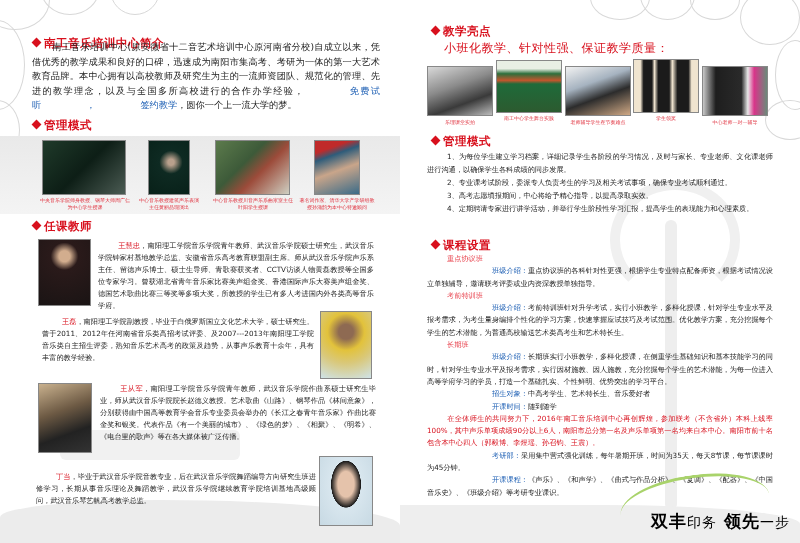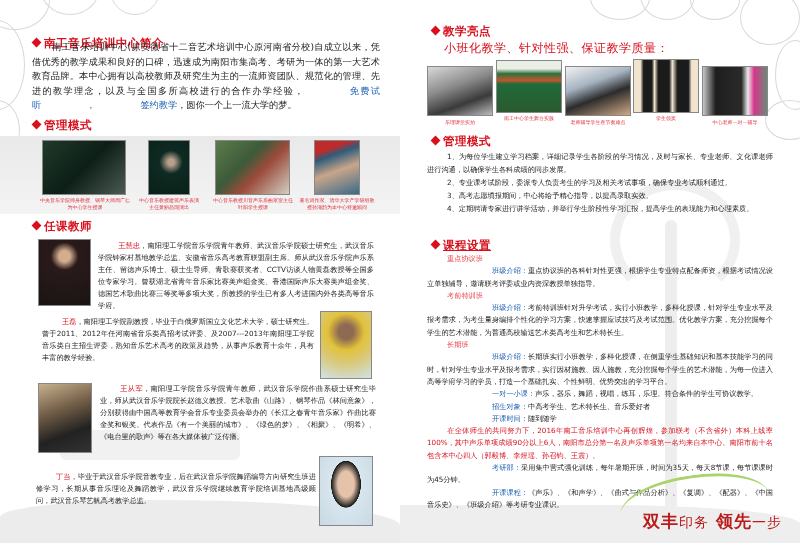--- a/index.html
+++ b/index.html
@@ -16,21 +16,21 @@
   .para { position: absolute; font-size: 8.4px; line-height: 13.4px; color: #222; text-align: justify; }
   .para.intro { font-size: 9.2px; line-height: 14.6px; }
   .indent { display: inline-block; width: 20px; }
   .blue { color: #1d5fb4; margin-left: 45px; }
   .red { color: #d8101d; }
   .photo { position: absolute; border: 1px solid #888; overflow: hidden; }
   .cap { position: absolute; font-size: 5px; line-height: 6.5px; color: #e0303d; text-align: center; }
   .gallery-band { position: absolute; left: 0; width: 400px; height: 78px; background: linear-gradient(#e9e9e9, #f4f4f4); }
   .small-para { font-size: 7.2px; line-height: 12px; }
   .subhead { color: #e8434e; font-size: 7.2px; }
-  .watermark { position: absolute; right: 18px; bottom: 10px; font-size: 17px; font-weight: bold; color: #b91c1c; white-space: nowrap; letter-spacing: 1px; }
+  .watermark { position: absolute; right: 10px; bottom: 10px; font-size: 17px; font-weight: bold; color: #000000; white-space: nowrap; letter-spacing: 1px; }
   .watermark .thin { font-weight: normal; font-size: 14px; }
   .wm-arc { position: absolute; right: 30px; bottom: 8px; width: 150px; height: 60px; border-top: 3px solid #a9d36b; border-radius: 50%; transform: rotate(-8deg); }
 </style>
 </head>
 <body>
 
 <div class="page left">
 
   <div class="deco" style="left:0;top:0;width:400px;height:20px;">
     <div class="swirl" style="left:-20px;top:-30px;width:70px;height:60px;"></div>
@@ -122,31 +122,30 @@
   <div class="sec-title" style="left:32px;top:134px;">
     <span class="dia"></span><span>管理模式</span>
   </div>
   <div class="para small-para" style="left:27px;top:150px;width:346px;line-height:13px;">
     <div><span class="indent"></span><span>1、为每位学生建立学习档案，详细记录学生各阶段的学习情况，及时与家长、专业老师、文化课老师进行沟通，以确保学生各科成绩的同步发展。</span></div>
     <div><span class="indent"></span><span>2、专业课考试阶段，委派专人负责考生的学习及相关考试事项，确保专业考试顺利通过。</span></div>
     <div><span class="indent"></span><span>3、高考志愿填报期间，中心将给予精心指导，以提高录取实效。</span></div>
     <div><span class="indent"></span><span>4、定期聘请专家进行讲学活动，并举行学生阶段性学习汇报，提高学生的表现能力和心理素质。</span></div>
   </div>
 
-  <div class="sec-title" style="left:32px;top:238px;text-decoration:underline;">
+  <div class="sec-title" style="left:32px;top:238px;">
     <span class="dia"></span><span>课程设置</span>
   </div>
   <div class="para small-para" style="left:27px;top:253px;width:346px;line-height:12.3px;">
     <div><span class="indent"></span><span class="subhead">重点协议班</span></div>
     <div><span class="indent"></span><span class="blue">班级介绍：</span><span>重点协议班的各科针对性更强，根据学生专业特点配备师资，根据考试情况设立单独辅导，邀请联考评委或业内资深教授单独指导。</span></div>
     <div><span class="indent"></span><span class="subhead">考前特训班</span></div>
     <div><span class="indent"></span><span class="blue">班级介绍：</span><span>考前特训班针对升学考试，实行小班教学，多样化授课，针对学生专业水平及报考需求，为考生量身编排个性化的学习方案，快速掌握应试技巧及考试范围。优化教学方案，充分挖掘每个学生的艺术潜能，为普通高校输送艺术类高考生和艺术特长生。</span></div>
     <div><span class="indent"></span><span class="subhead">长期班</span></div>
     <div><span class="indent"></span><span class="blue">班级介绍：</span><span>长期班实行小班教学，多样化授课，在侧重学生基础知识和基本技能学习的同时，针对学生专业水平及报考需求，实行因材施教、因人施教，充分挖掘每个学生的艺术潜能，为每一位进入高等学府学习的学员，打造一个基础扎实、个性鲜明、优势突出的学习平台。</span></div>
-    <div><span class="indent"></span><span class="blue">一对一小课：</span><span>声乐，器乐，舞蹈，视唱，练耳，乐理。符合条件的学生可协议教学。</span></div>
     <div><span class="indent"></span><span class="blue">招生对象：</span><span>中高考学生、艺术特长生、音乐爱好者</span></div>
     <div><span class="indent"></span><span class="blue">开课时间：</span><span>随到随学</span></div>
     <div class="red"><span class="indent"></span><span>在全体师生的共同努力下，2016年南工音乐培训中心再创辉煌，参加联考（不含省外）本科上线率100%，其中声乐单项成绩90分以上6人，南阳市总分第一名及声乐单项第一名均来自本中心。南阳市前十名包含本中心四人（郭毅博、李煜瑶、孙召钧、王震）。</span></div>
     <div><span class="indent"></span><span class="blue">考研部：</span><span>采用集中营式强化训练，每年暑期开班，时间为35天，每天8节课，每节课课时为45分钟。</span></div>
     <div><span class="indent"></span><span class="blue">开课课程：</span><span>《声乐》、《和声学》、《曲式与作品分析》、《复调》、《配器》、《中国音乐史》、《班级介绍》等考研专业课识。</span></div>
   </div>
 
   <div class="wm-arc"></div>
   <div class="watermark">
     <span>双丰</span><span class="thin">印务</span> <span>领先</span><span class="thin">一步</span>

